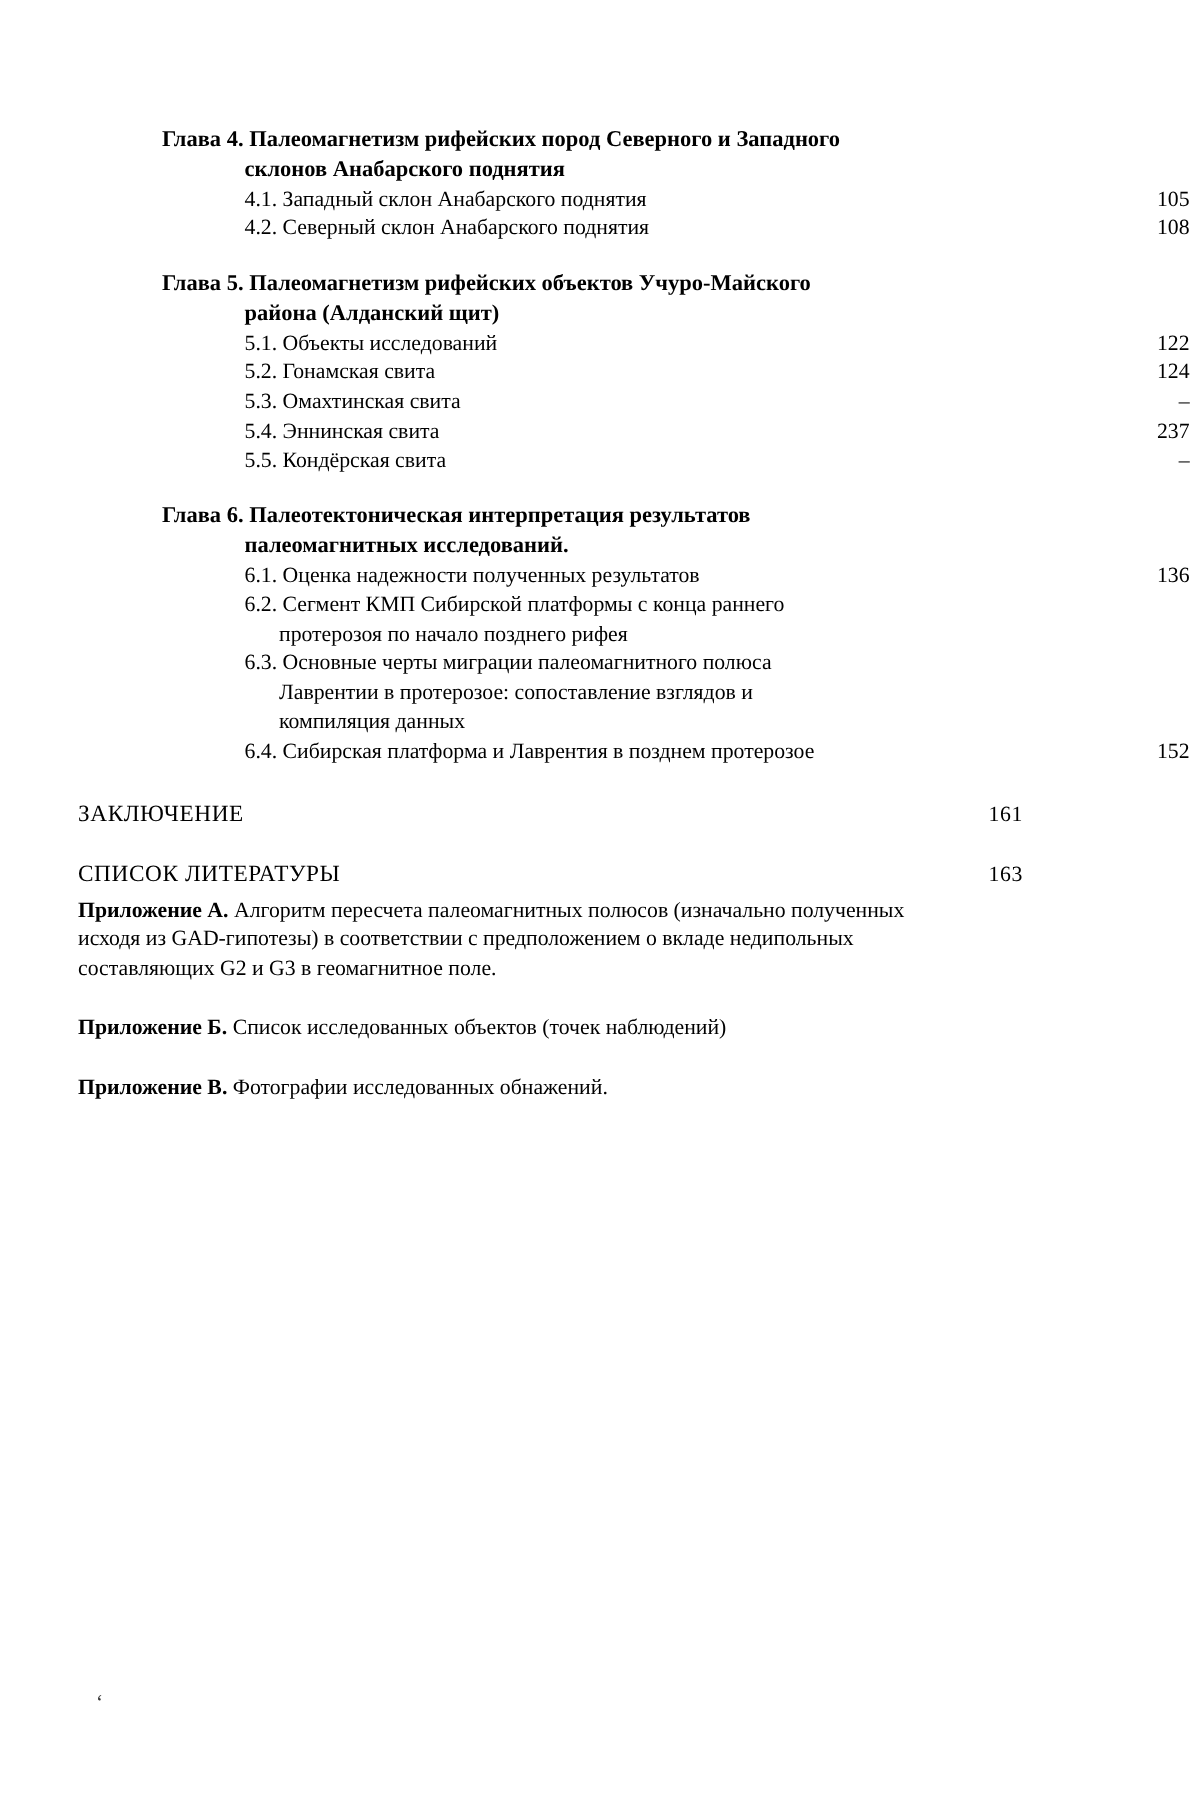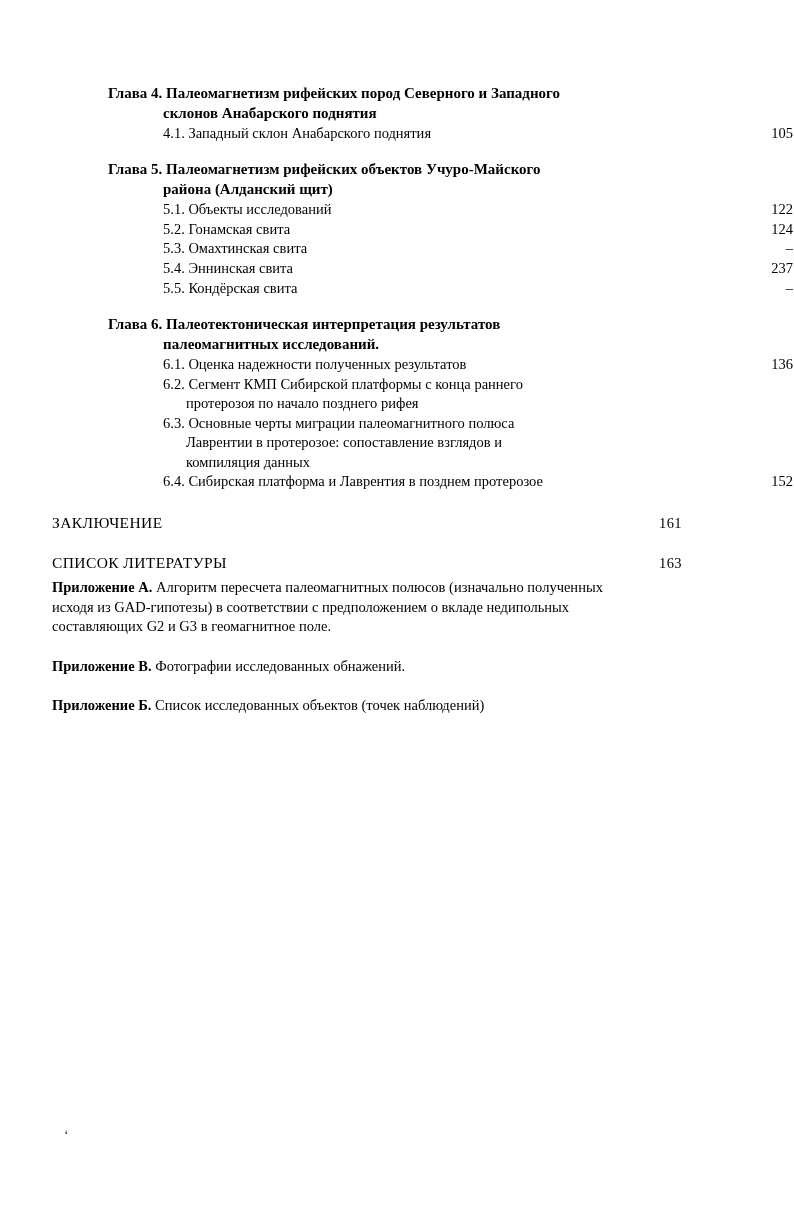--- a/index.html
+++ b/index.html
@@ -120,20 +120,24 @@
         <div class="num"></div>
       </div>
       <div class="row chapter-cont">
         <div class="label">склонов Анабарского поднятия</div>
         <div class="num"></div>
       </div>
       <div class="row section">
         <div class="label">4.1. Западный склон Анабарского поднятия</div>
         <div class="num">105</div>
       </div>
+      <div class="row section">
+        <div class="label">4.2. Северный склон Анабарского поднятия</div>
+        <div class="num">108</div>
+      </div>
     </div>
 
     <div class="group">
       <div class="row chapter">
         <div class="label">Глава 5. Палеомагнетизм рифейских объектов Учуро-Майского</div>
         <div class="num"></div>
       </div>
       <div class="row chapter-cont">
         <div class="label">района (Алданский щит)</div>
         <div class="num"></div>
@@ -209,22 +213,22 @@
       <div class="row major">
         <div class="label">СПИСОК ЛИТЕРАТУРЫ</div>
         <div class="num">163</div>
       </div>
     </div>
 
     <div class="appendix">
       <b>Приложение А.</b><span> Алгоритм пересчета палеомагнитных полюсов (изначально полученных исходя из GAD-гипотезы) в соответствии с предположением о вкладе недипольных составляющих G2 и G3 в геомагнитное поле.</span>
     </div>
     <div class="appendix tight">
+      <b>Приложение Б.</b><span> Список исследованных объектов (точек наблюдений)</span>
+    </div>
+    <div class="appendix tight">
       <b>Приложение В.</b><span> Фотографии исследованных обнажений.</span>
-    </div>
-    <div class="appendix tight">
-      <b>Приложение Б.</b><span> Список исследованных объектов (точек наблюдений)</span>
     </div>
 
   </div>
 
   <div class="stray-mark">‘</div>
 </div>
 
 </body></html>

